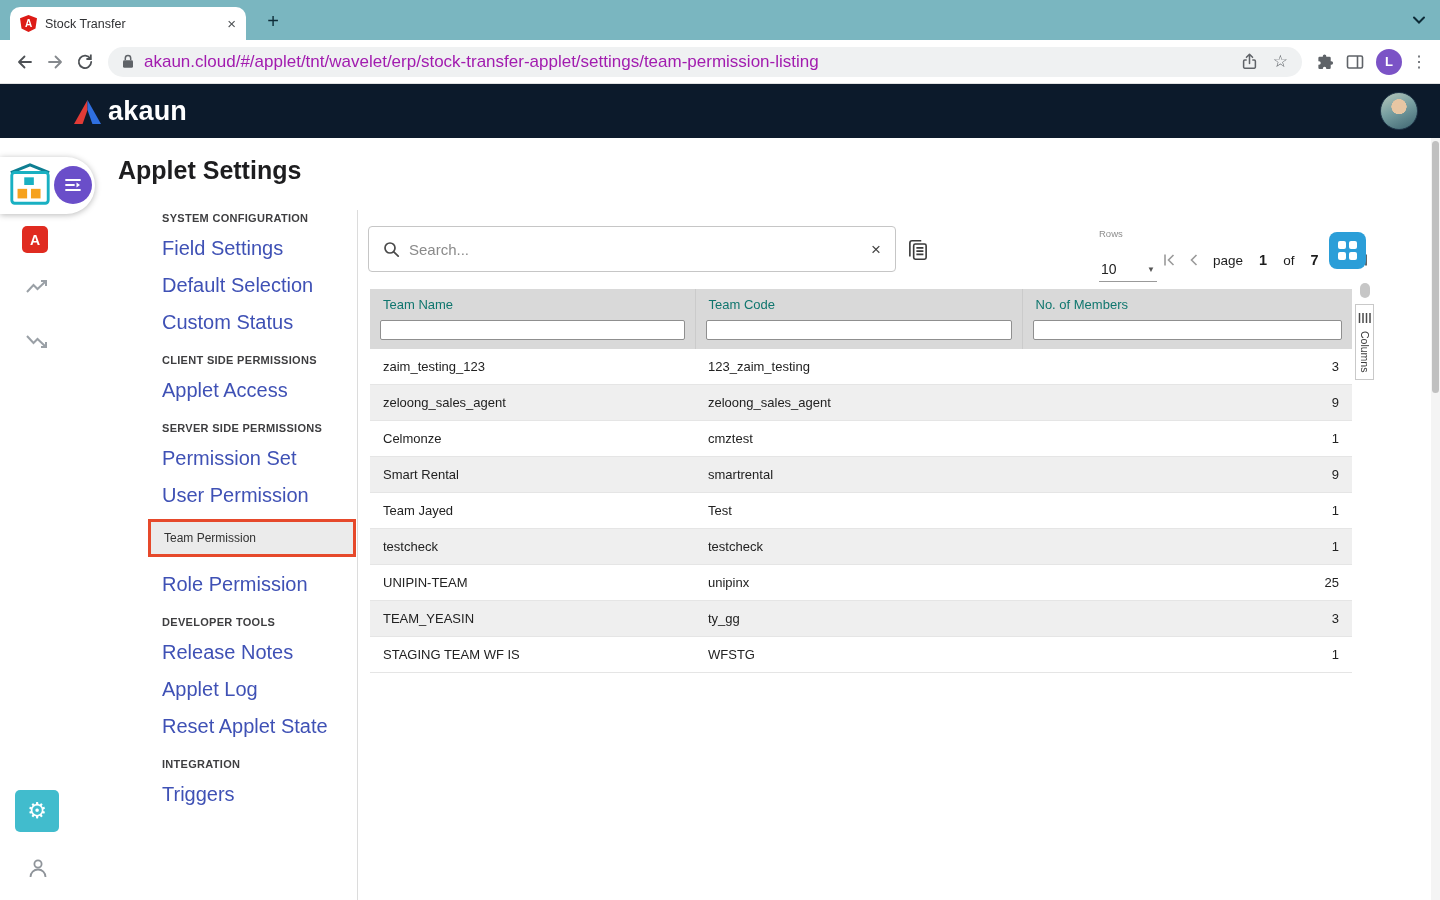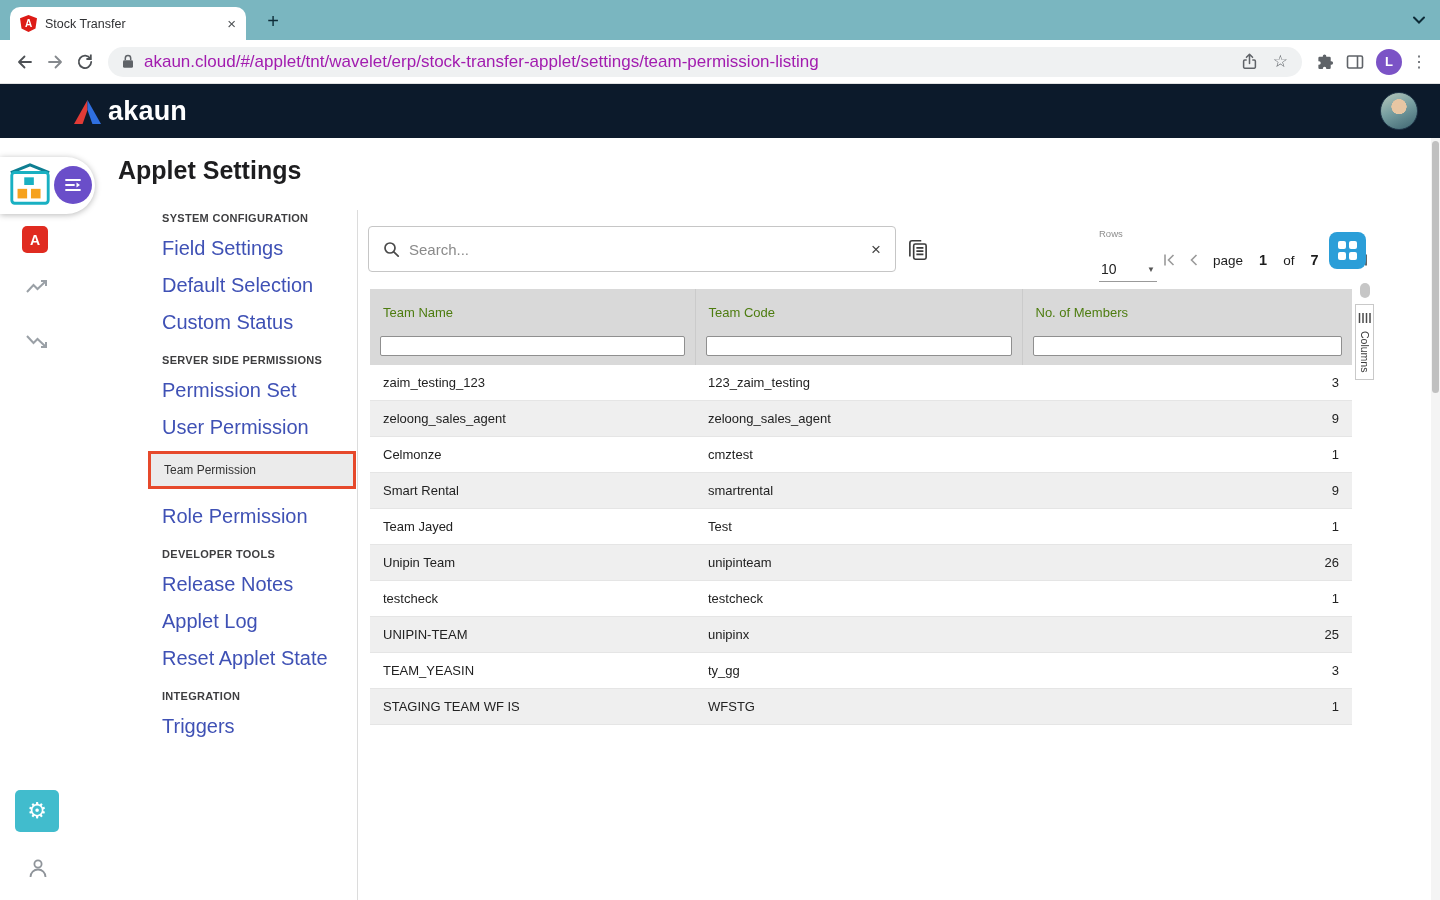--- a/index.html
+++ b/index.html
@@ -92,21 +92,21 @@
   .page-num { font-size:14.5px; font-weight:bold; }
   .grid-btn { position:absolute; left:961px; top:6px; width:37px; height:37px; border:none; border-radius:8px;
     background:#2b9ed8; display:flex; align-items:center; justify-content:center; cursor:pointer; }
   .grid-ico { display:grid; grid-template-columns:8px 8px; gap:3px; }
   .grid-ico span { width:8px; height:8px; background:#fff; border-radius:2px; }
 
   
   .data-table { position:absolute; left:2px; top:63px; width:982px; border-collapse:collapse; table-layout:fixed;
     font-size:13px; color:#222; }
   .data-table th { font-weight:normal; text-align:left; background:#d9d9d9; }
-  .head-row th { height:30px; padding:16px 13px; color:#4d7c0f; border-right:1px solid #cbcbcb; }
+  .head-row th { height:30px; padding:8px 13px; color:#0f766e; border-right:1px solid #cbcbcb; }
   .head-row th:last-child { border-right:none; }
   .filter-row th { padding:0 10px 9px; border-right:1px solid #cbcbcb; }
   .filter-row th:last-child { border-right:none; }
   .filter-row input { width:100%; height:20px; border:1px solid #8f8f8f; border-radius:2px; background:#fff; font-family:inherit; }
   .data-table td { height:28px; padding:10px 13px; border-bottom:1px solid #e5e5e5; white-space:nowrap; overflow:hidden; }
   .data-table tbody tr:nth-child(even) { background:#efefef; }
   .data-table tbody tr { cursor:pointer; }
   .data-table td.num { text-align:right; }
 
   
@@ -230,20 +230,24 @@
     </div>
 
     <h1 class="page-title">Applet Settings</h1>
 
     <nav class="settings-nav">
       <div class="nav-section">
         <div class="nav-header">SYSTEM CONFIGURATION</div>
         <div class="nav-item">Field Settings</div>
         <div class="nav-item">Default Selection</div>
         <div class="nav-item">Custom Status</div>
+      </div>
+      <div class="nav-section">
+        <div class="nav-header">CLIENT SIDE PERMISSIONS</div>
+        <div class="nav-item">Applet Access</div>
       </div>
       <div class="nav-section">
         <div class="nav-header">SERVER SIDE PERMISSIONS</div>
         <div class="nav-item">Permission Set</div>
         <div class="nav-item">User Permission</div>
         <div class="nav-item-selected">Team Permission</div>
         <div class="nav-item">Role Permission</div>
       </div>
       <div class="nav-section">
         <div class="nav-header">DEVELOPER TOOLS</div>
@@ -359,25 +363,20 @@
             <td>Smart Rental</td>
               <td>smartrental</td>
               <td class="num">9</td>
           </tr>
           <tr>
             <td>Team Jayed</td>
               <td>Test</td>
               <td class="num">1</td>
           </tr>
           <tr>
-            <td>Unipin Team</td>
-              <td>unipinteam</td>
-              <td class="num">26</td>
-          </tr>
-          <tr>
             <td>testcheck</td>
               <td>testcheck</td>
               <td class="num">1</td>
           </tr>
           <tr>
             <td>UNIPIN-TEAM</td>
               <td>unipinx</td>
               <td class="num">25</td>
           </tr>
           <tr>

